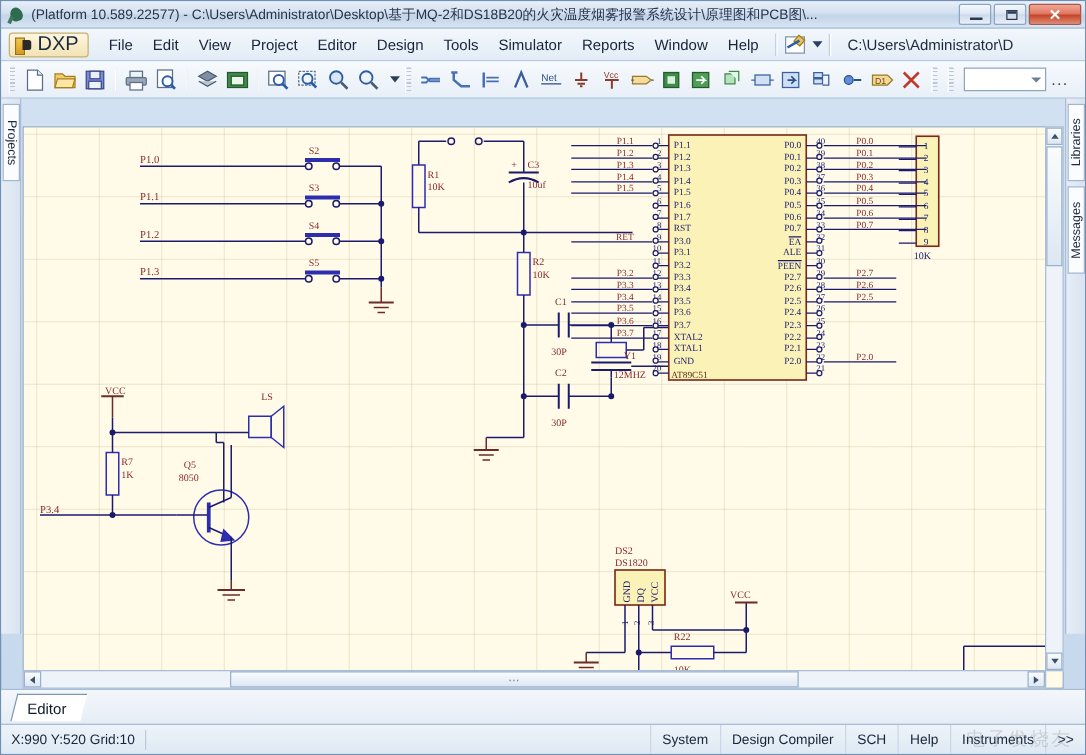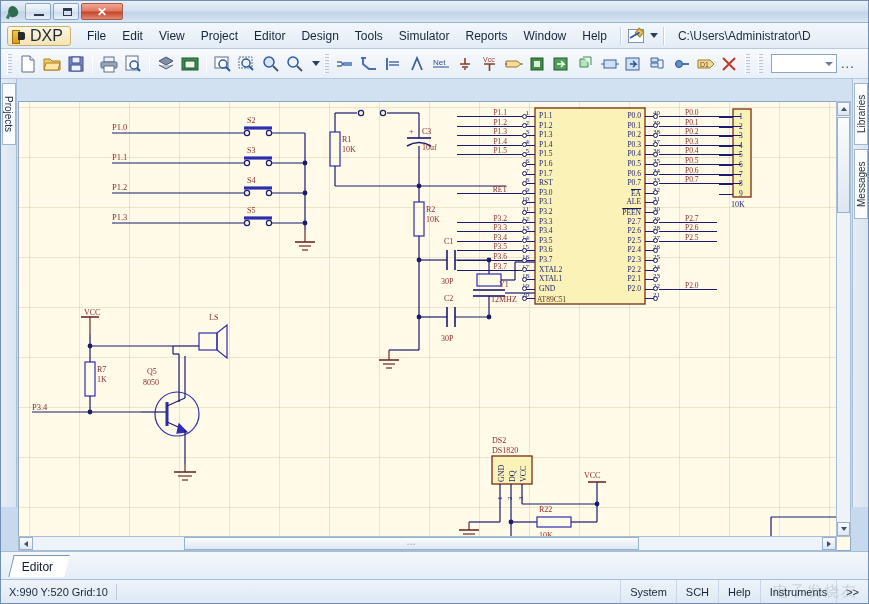--- a/index.html
+++ b/index.html
@@ -282,20 +282,21 @@
     letter-spacing: 2px; pointer-events: none; user-select:none;
   }
 </style>
 </head>
 <body>
 
 <div id="app">
 
   <div class="titlebar">
     <div class="app-icon"></div>
+    <div class="title-text">(Platform 10.589.22577) - C:\Users\Administrator\Desktop\基于MQ-2和DS18B20的火灾温度烟雾报警系统设计\原理图和PCB图\...</div>
     <div class="win-btns">
       <div class="win-btn">
           <div class="minbar"></div>
         </div>
       <div class="win-btn">
           <div class="maxbox"></div>
         </div>
       <div class="win-btn close">
           <div class="g">✕</div>
         </div>
@@ -989,20 +990,21 @@
     <div class="editor-tab">
         <span>Editor</span>
       </div>
   </div>
 
   <div class="statusbar">
     <div class="sb-coords">X:990 Y:520   Grid:10</div>
     <div class="sb-divider"></div>
     <div class="sb-right">
       <div class="sb-item">System</div>
+      <div class="sb-item">Design Compiler</div>
       <div class="sb-item">SCH</div>
       <div class="sb-item">Help</div>
       <div class="sb-item">Instruments</div>
       <div class="sb-item">&gt;&gt;</div>
     </div>
   </div>
   <div class="watermark">电子发烧友</div>
 
 </div>
 

